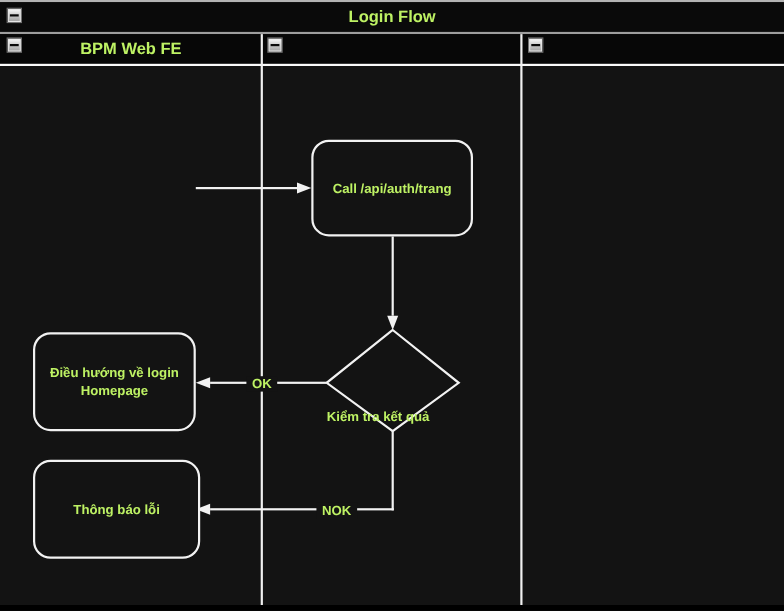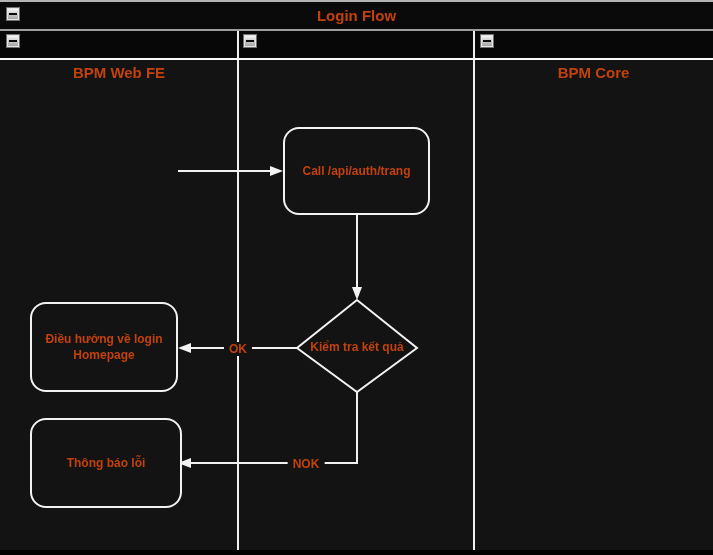--- a/index.html
+++ b/index.html
@@ -1,56 +1,56 @@
 <!DOCTYPE html>
 <html><head>
 <meta charset="utf-8">
 <style>
   html,body{margin:0;padding:0;background:#000;}
   .canvas{
     position:relative;width:713px;height:555px;overflow:hidden;
     background:#131313;
     font-family:"Liberation Sans","DejaVu Sans",sans-serif;
-    color:#c2410c;
+    color:#bef264;
   }
   .abs{position:absolute;}
   
   .strip-top{left:0;top:0;width:713px;height:2px;background:#b3b3b3;}
   .titlebar-bg{left:0;top:2px;width:713px;height:27px;background:#0a0a0a;}
   .sep1{left:0;top:29px;width:713px;height:2px;background:#9e9e9e;}
   .header-bg{left:0;top:31px;width:713px;height:27px;background:#070707;}
   .sep2{left:0;top:58px;width:713px;height:2px;background:#fafafa;}
   .body-bg{left:0;top:60px;width:713px;height:490px;background:#131313;}
   .bottom-strip{left:0;top:550px;width:713px;height:5px;background:#000;}
   .divider{top:31px;width:2px;height:519px;background:#f0f0f0;z-index:1;}
 
   .pool-title{left:0;top:2px;width:713px;height:27px;line-height:27px;
     text-align:center;font-size:15px;font-weight:bold;z-index:3;}
   .lane-label{top:31px;height:33px;line-height:27px;text-align:center;
-    font-size:15px;font-weight:bold;z-index:3;margin-top:28px;}
+    font-size:15px;font-weight:bold;z-index:3;}
 
   .cbtn{width:14px;height:14px;box-sizing:border-box;z-index:7;
     background:linear-gradient(180deg,#fdfdfd 0%,#cfcfcf 45%,#9f9f9f 100%);
     border:1px solid #707070;box-shadow:inset 0 0 0 1px #e6e6e6;
     display:flex;align-items:center;justify-content:center;cursor:pointer;}
   .cbtn .minus{width:8px;height:2px;background:#0a0a0a;}
 
   .edge{background:#f2f2f2;z-index:2;}
   .arrow{width:0;height:0;z-index:2;}
   .arrow-right{border-top:5px solid transparent;border-bottom:5px solid transparent;border-left:13px solid #f2f2f2;}
   .arrow-left{border-top:5px solid transparent;border-bottom:5px solid transparent;border-right:13px solid #f2f2f2;}
   .arrow-down{border-left:5px solid transparent;border-right:5px solid transparent;border-top:13px solid #f2f2f2;}
 
   .node{box-sizing:border-box;border:2px solid #f2f2f2;border-radius:16px;
     background:#131313;display:flex;align-items:center;justify-content:center;
     text-align:center;font-size:12px;font-weight:bold;padding:4px 8px;
     z-index:4;cursor:pointer;line-height:1.35;}
   .diamond-wrap{z-index:4;cursor:pointer;}
-  .diamond-label{z-index:5;text-align:center;font-size:12px;font-weight:bold;
-    white-space:nowrap;}
+  .diamond-label{z-index:5;font-size:12px;font-weight:bold;
+    white-space:nowrap;margin-top:32px;}
   .edge-label{transform:translate(-50%,-50%);background:#131313;
     padding:0 5px;font-size:12px;font-weight:bold;z-index:6;white-space:nowrap;}
 </style>
 </head>
 <body>
 
 <div class="canvas">
 
   <div class="abs strip-top"></div>
   <div class="abs titlebar-bg"></div>
@@ -62,21 +62,20 @@
 
   <div class="abs divider" style="left:237px"></div>
   <div class="abs divider" style="left:473px"></div>
 
   <div class="abs pool-title">Login Flow</div>
   <div class="abs cbtn" style="left:6px;top:7px">
     <span class="minus"></span>
   </div>
 
   <div class="abs lane-label" style="left:0;width:238px">BPM Web FE</div>
-  <div class="abs lane-label" style="left:474px;width:239px">BPM Core</div>
   <div class="abs cbtn" style="left:6px;top:34px">
     <span class="minus"></span>
   </div>
   <div class="abs cbtn" style="left:243px;top:34px">
     <span class="minus"></span>
   </div>
   <div class="abs cbtn" style="left:480px;top:34px">
     <span class="minus"></span>
   </div>
 

